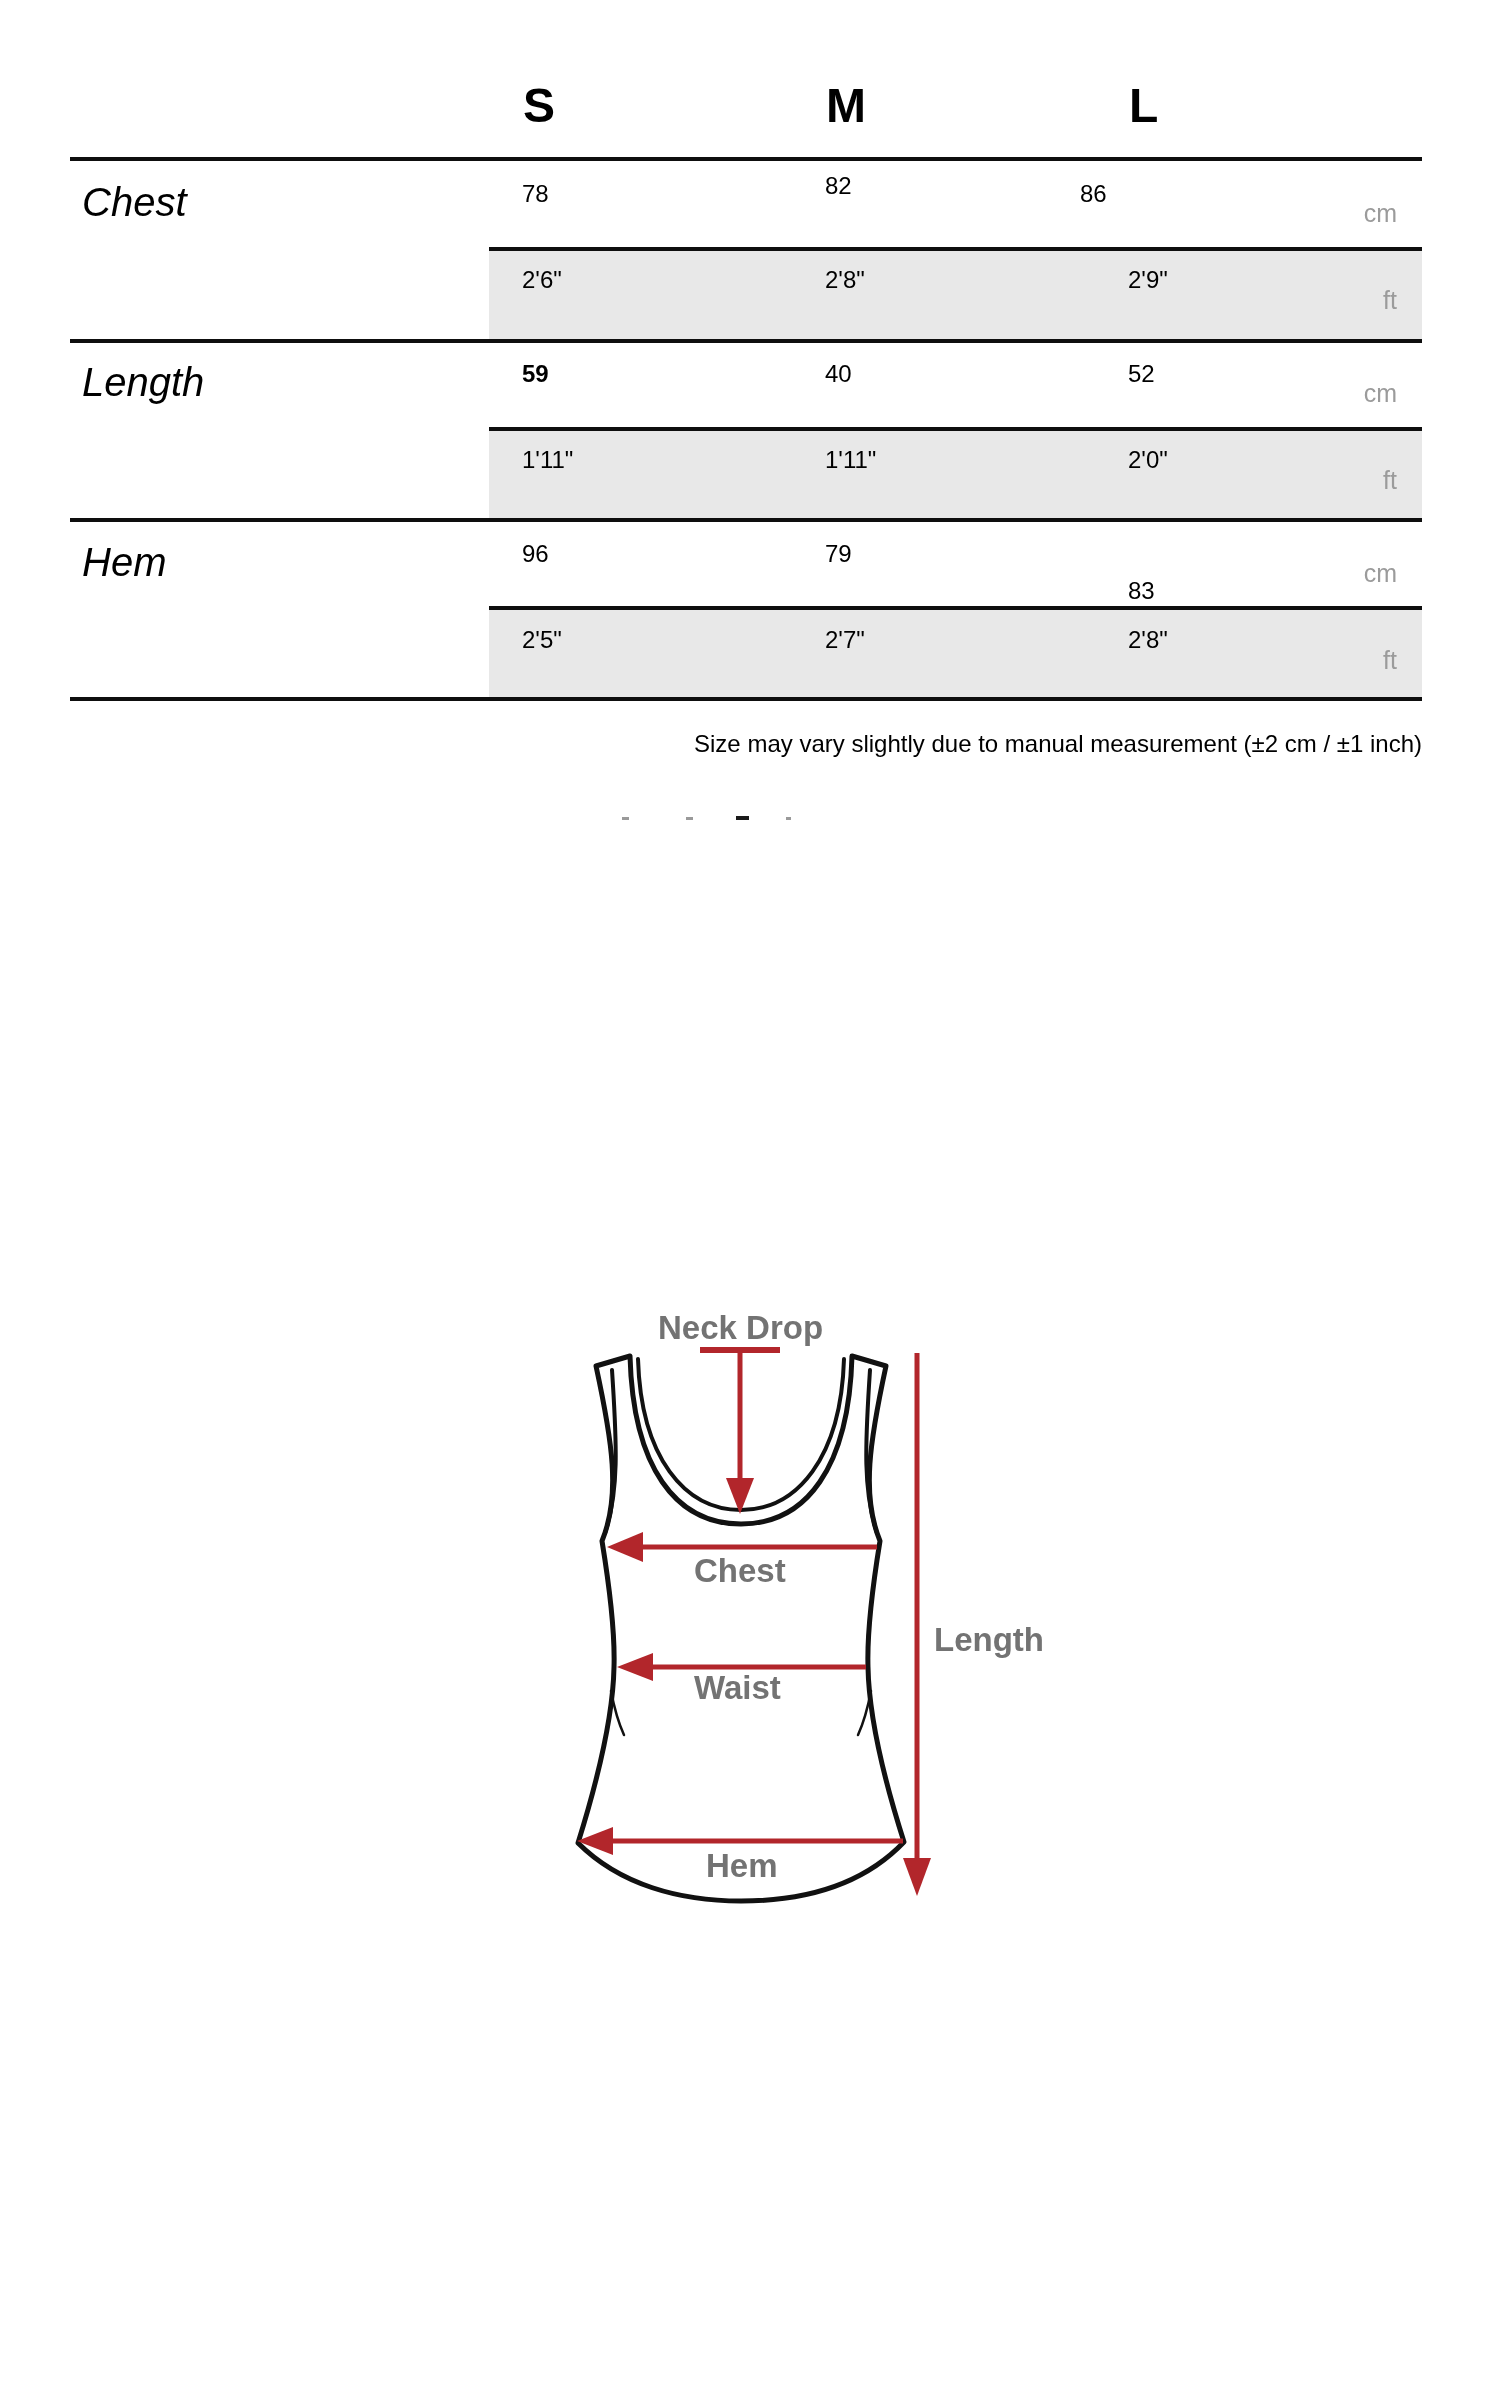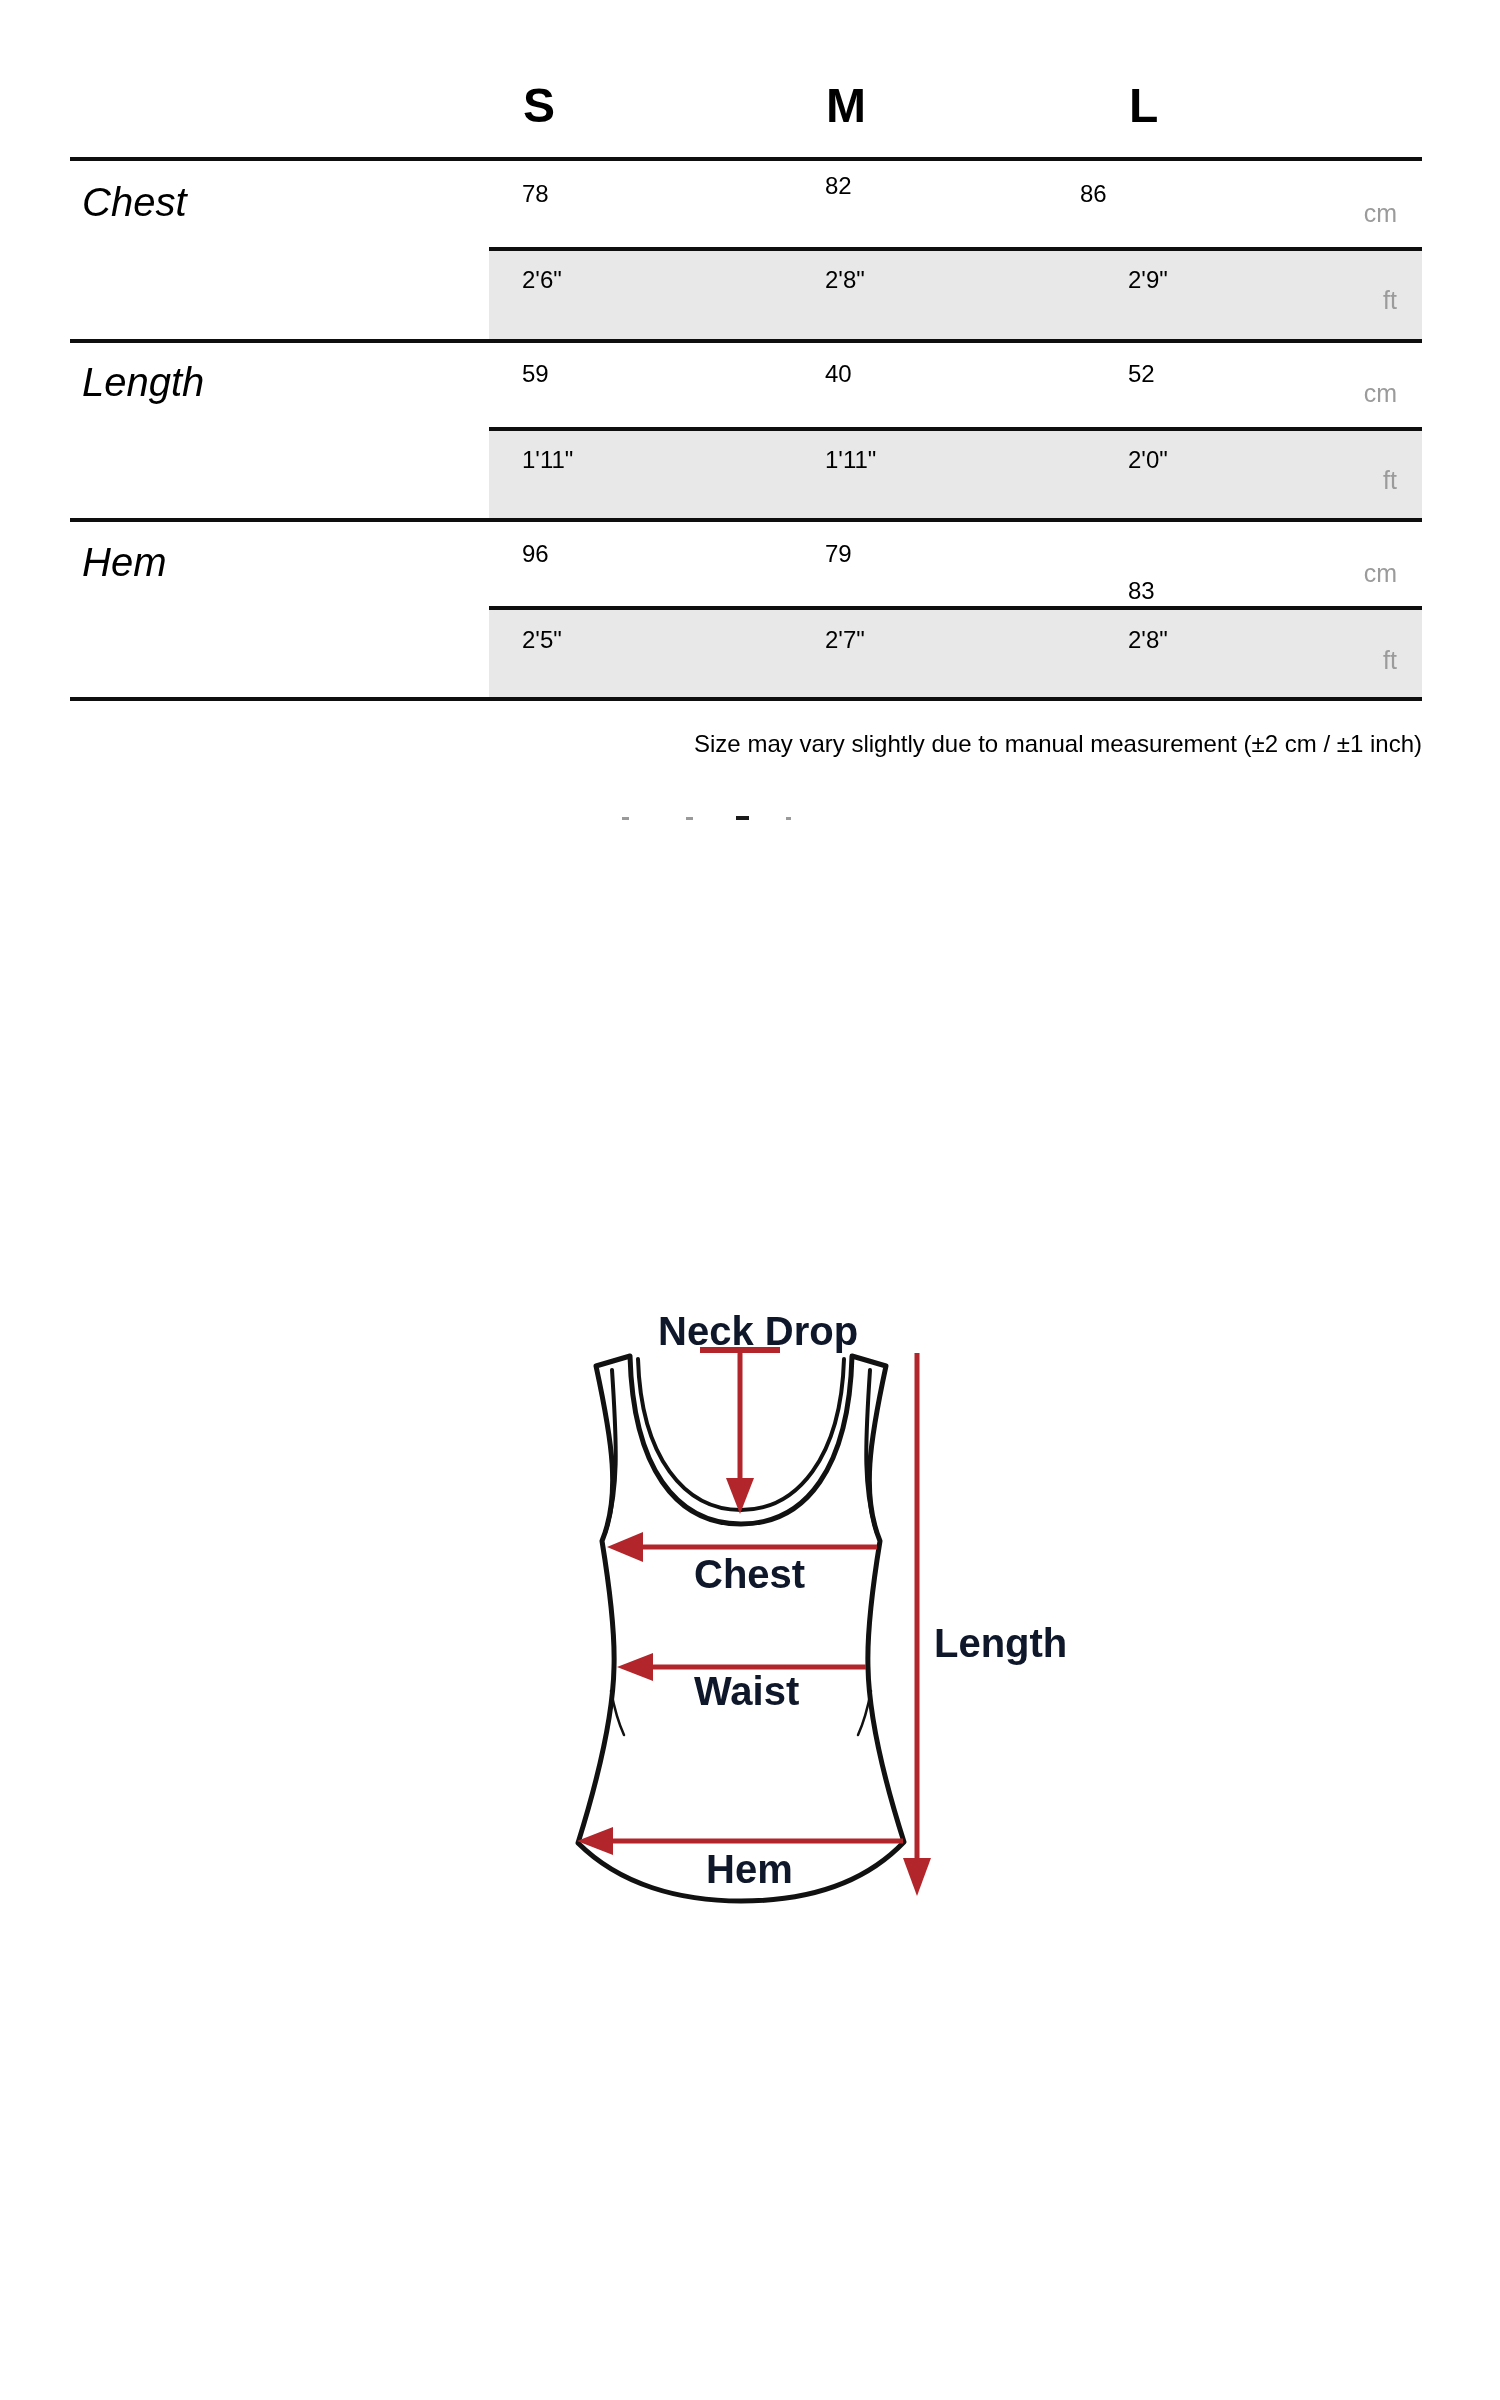--- a/index.html
+++ b/index.html
@@ -10,21 +10,21 @@
   }
   .abs{position:absolute;white-space:nowrap;line-height:1;}
   .hline{position:absolute;height:4px;background:#0e0e0e;}
   .shade{position:absolute;background:#e8e8e8;}
   .hdr{font-size:48px;font-weight:bold;}
   .rowlabel{font-size:40px;font-style:italic;}
   .val{font-size:24px;}
   .unit{font-size:25px;color:#9b9b9b;text-align:right;}
   .note{font-size:24px;color:#000;}
   .frag{position:absolute;}
-  .redlabel{font-size:40px;font-weight:bold;color:#0f172a;letter-spacing:0px;}
+  .redlabel{font-size:33px;font-weight:bold;color:#737373;letter-spacing:0px;}
   svg{position:absolute;overflow:visible;}
 </style>
 </head>
 <body>
 
 <div>
 
   <div class="shade" style="left:489px;top:251px;width:933px;height:88px;"></div>
   <div class="shade" style="left:489px;top:431px;width:933px;height:87px;"></div>
   <div class="shade" style="left:489px;top:610px;width:933px;height:87px;"></div>
@@ -48,21 +48,21 @@
   <div class="abs val" style="left:522px;top:182px;">78</div>
   <div class="abs val" style="left:825px;top:174px;">82</div>
   <div class="abs val" style="left:1080px;top:182px;">86</div>
   <div class="abs unit" style="right:103px;top:201px;">cm</div>
 
   <div class="abs val" style="left:522px;top:268px;">2'6"</div>
   <div class="abs val" style="left:825px;top:268px;">2'8"</div>
   <div class="abs val" style="left:1128px;top:268px;">2'9"</div>
   <div class="abs unit" style="right:103px;top:288px;">ft</div>
 
-  <div class="abs val" style="left:522px;top:362px;">59</div>
+  <div class="abs val" style="left:522px;top:362px;font-weight:bold;">59</div>
   <div class="abs val" style="left:825px;top:362px;">40</div>
   <div class="abs val" style="left:1128px;top:362px;">52</div>
   <div class="abs unit" style="right:103px;top:381px;">cm</div>
 
   <div class="abs val" style="left:522px;top:448px;">1'11"</div>
   <div class="abs val" style="left:825px;top:448px;">1'11"</div>
   <div class="abs val" style="left:1128px;top:448px;">2'0"</div>
   <div class="abs unit" style="right:103px;top:468px;">ft</div>
 
   <div class="abs val" style="left:522px;top:542px;">96</div>

